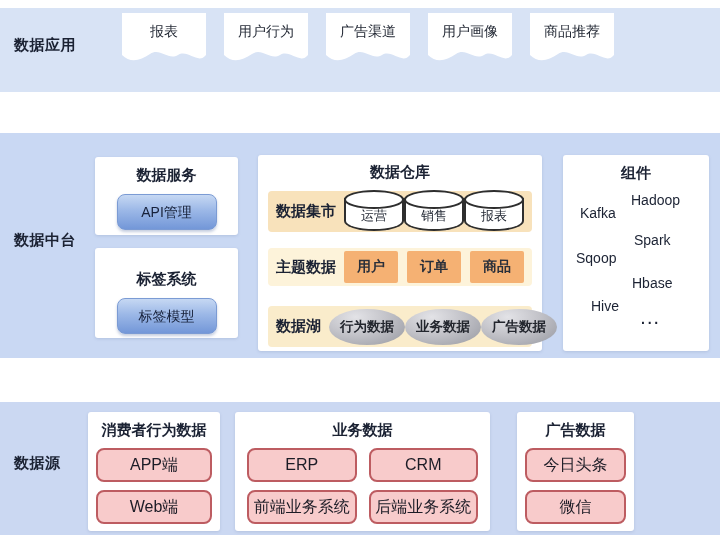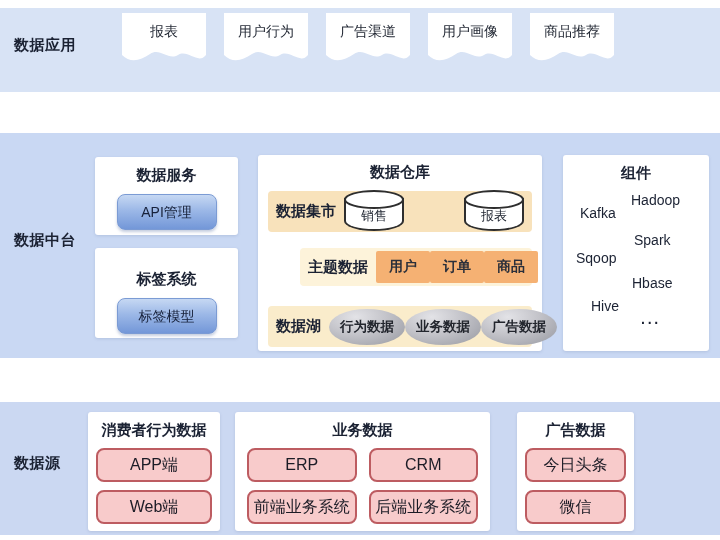--- a/index.html
+++ b/index.html
@@ -32,21 +32,21 @@
               font-size:14px; color:#17213a; border:1px solid #7b9bd4; border-radius:8px;
               background:linear-gradient(180deg,#c6d8f3 0%,#9cb8e7 45%,#7397d8 100%);
               box-shadow:0 2px 3px rgba(60,90,150,.3); }
 
   
   .box-warehouse { left:258px; top:155px; width:284px; height:196px; padding:8px 10px 0; }
   .wh-row { display:flex; align-items:center; border-radius:4px; padding:0 8px; }
   .wh-row .row-label { font-size:15px; font-weight:700; color:#1b2233; white-space:nowrap; }
   .wh-items { flex:1; display:flex; justify-content:space-between; align-items:center; padding-left:8px; }
   .row-mart { margin-top:9px;  height:41px; background:#f8e2bb; }
-  .row-topic{ margin-top:16px; height:38px; background:#fdf3da;margin-left:32px; }
+  .row-topic{ margin-top:16px; height:38px; background:#fdf3da; }
   .row-lake { margin-top:20px; height:41px; background:#faeccb; }
 
   .cylinder { position:relative; width:60px; height:33px; background:#fff; border:2px solid #2e2e2e; border-top:none;
               border-radius:0 0 30px 30px / 0 0 10px 10px; margin-top:6px; }
   .cylinder::before { content:""; position:absolute; top:-8px; left:-2px; right:-2px; height:15px;
               background:#fff; border:2px solid #2e2e2e; border-radius:50%; }
   .cylinder .t { position:relative; display:block; text-align:center; padding-top:9px; font-size:13px; color:#1e2430; }
 
   .chip-orange { min-width:54px; padding:7px 13px; text-align:center; background:#f5b173; border-radius:2px;
                  font-size:14px; font-weight:700; color:#2a2f3a; }
@@ -133,20 +133,23 @@
     <div class="btn-blue">标签模型</div>
   </div>
 
   <div class="wbox box-warehouse">
     <div class="wbox-title">数据仓库</div>
 
     <div class="wh-row row-mart">
       <span class="row-label">数据集市</span>
       <div class="wh-items">
         <div class="cylinder">
+            <span class="t">运营</span>
+          </div>
+        <div class="cylinder">
             <span class="t">销售</span>
           </div>
         <div class="cylinder">
             <span class="t">报表</span>
           </div>
       </div>
     </div>
 
     <div class="wh-row row-topic">
       <span class="row-label">主题数据</span>

